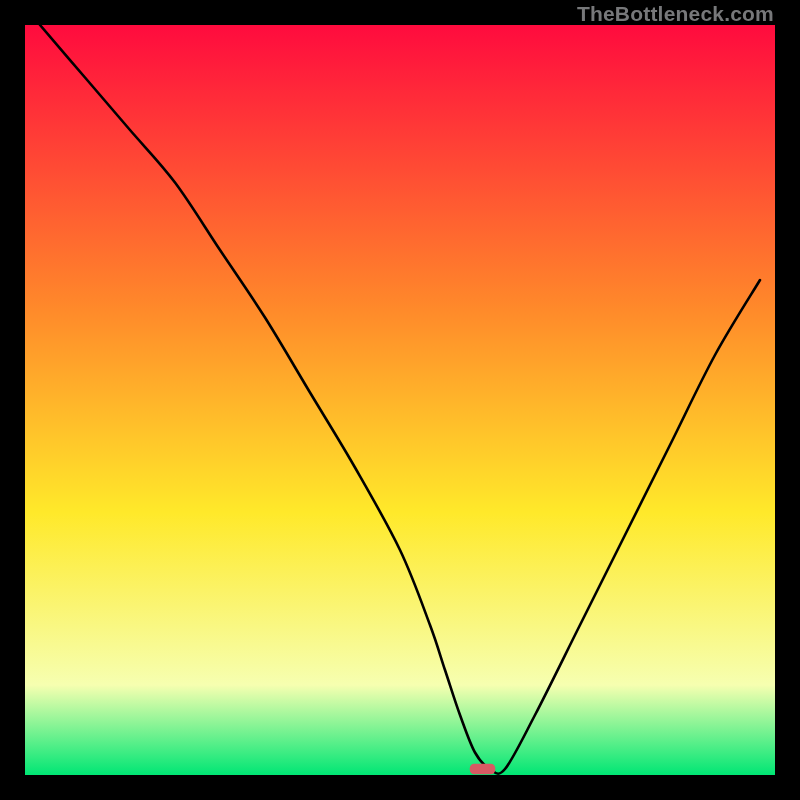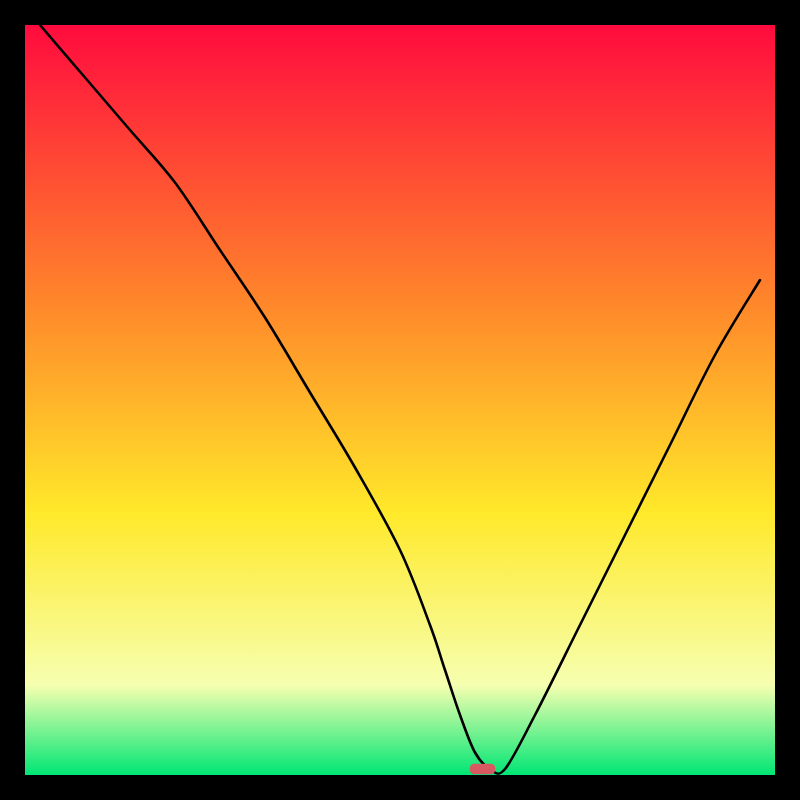--- a/index.html
+++ b/index.html
@@ -45,13 +45,14 @@
         <stop id="g1" offset="38%" stop-color="#ff8a2a"></stop>
         <stop id="g2" offset="65%" stop-color="#ffe92a"></stop>
         <stop id="g3" offset="88%" stop-color="#f6ffb0"></stop>
         <stop id="g4" offset="100%" stop-color="#00e674"></stop>
       </linearGradient>
     </defs>
     <rect x="0" y="0" width="100" height="100" fill="url(#bg)"></rect>
     <path id="curve" fill="none" stroke="#000000" stroke-width="0.35" stroke-linejoin="round" stroke-linecap="round" vector-effect="non-scaling-stroke" d="M 2.00 0.00 C 3.00 1.17, 6.00 4.67, 8.00 7.00 C 10.00 9.33, 12.00 11.67, 14.00 14.00 C 16.00 16.33, 18.00 18.33, 20.00 21.00 C 22.00 23.67, 24.00 27.00, 26.00 30.00 C 28.00 33.00, 30.00 35.83, 32.00 39.00 C 34.00 42.17, 36.00 45.67, 38.00 49.00 C 40.00 52.33, 42.00 55.50, 44.00 59.00 C 46.00 62.50, 48.33 66.50, 50.00 70.00 C 51.67 73.50, 53.00 77.33, 54.00 80.00 C 55.00 82.67, 55.33 84.00, 56.00 86.00 C 56.67 88.00, 57.33 90.17, 58.00 92.00 C 58.67 93.83, 59.33 95.80, 60.00 97.00 C 60.67 98.20, 61.33 98.83, 62.00 99.20 C 62.67 99.57, 63.00 100.40, 64.00 99.20 C 65.00 98.00, 66.33 95.20, 68.00 92.00 C 69.67 88.80, 72.00 84.00, 74.00 80.00 C 76.00 76.00, 78.00 72.00, 80.00 68.00 C 82.00 64.00, 84.00 60.00, 86.00 56.00 C 88.00 52.00, 90.00 47.67, 92.00 44.00 C 94.00 40.33, 97.00 35.67, 98.00 34.00" style="stroke-width: 2.6px;"></path>
     <rect id="marker" rx="0.6" ry="0.6" width="3.4" height="1.4" fill="#d75a63" x="59.30" y="98.50"></rect>
   </svg>
+  <div class="watermark">TheBottleneck.com</div>
 </div>
 
 </body></html>

